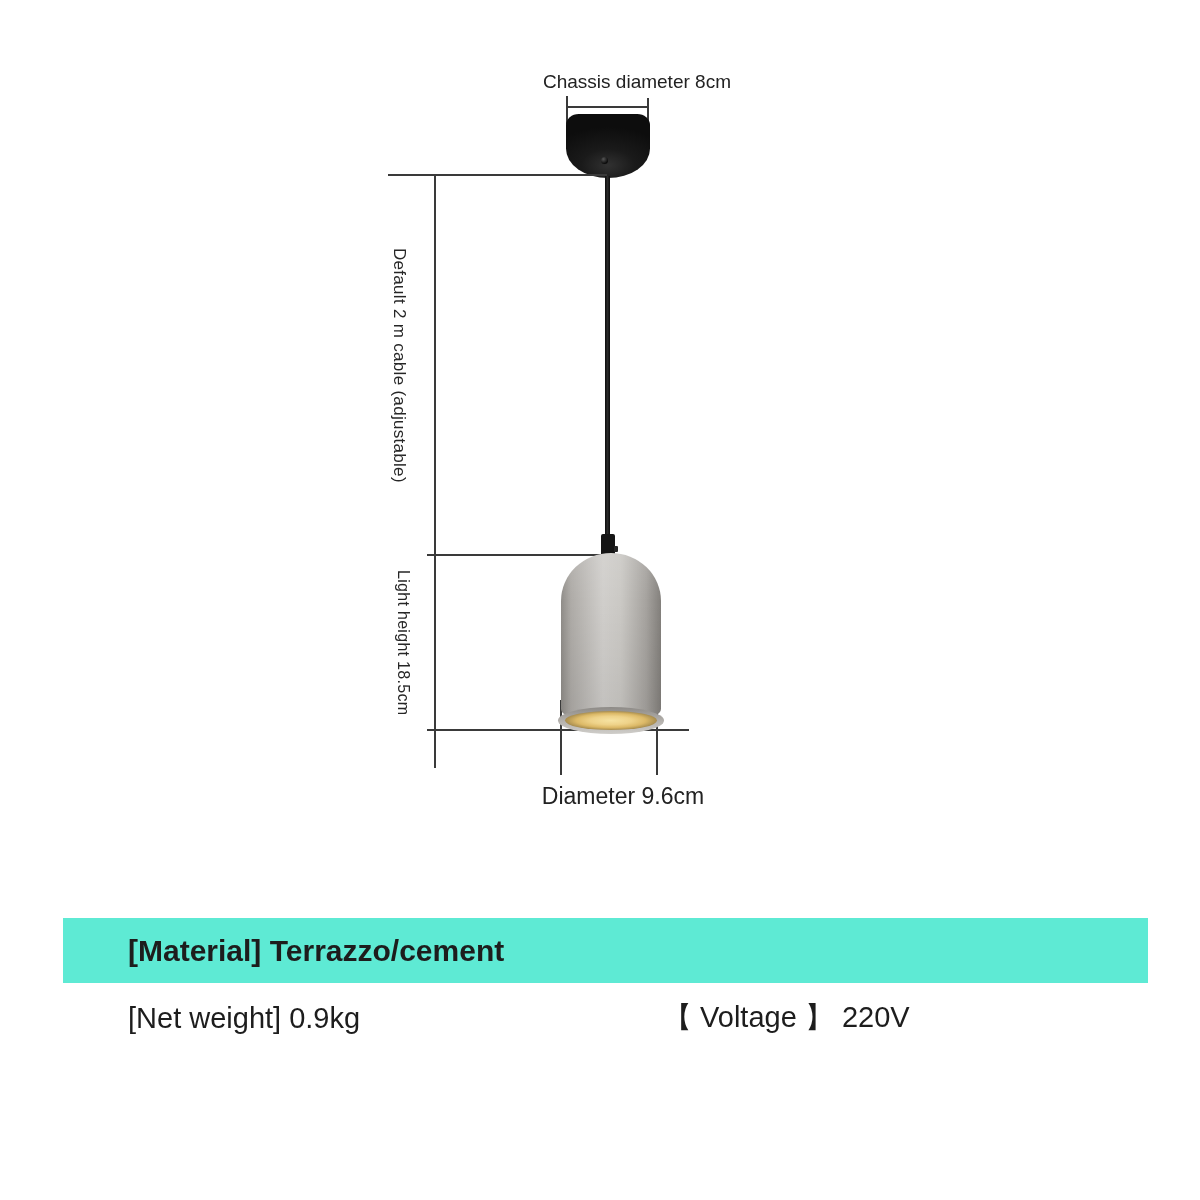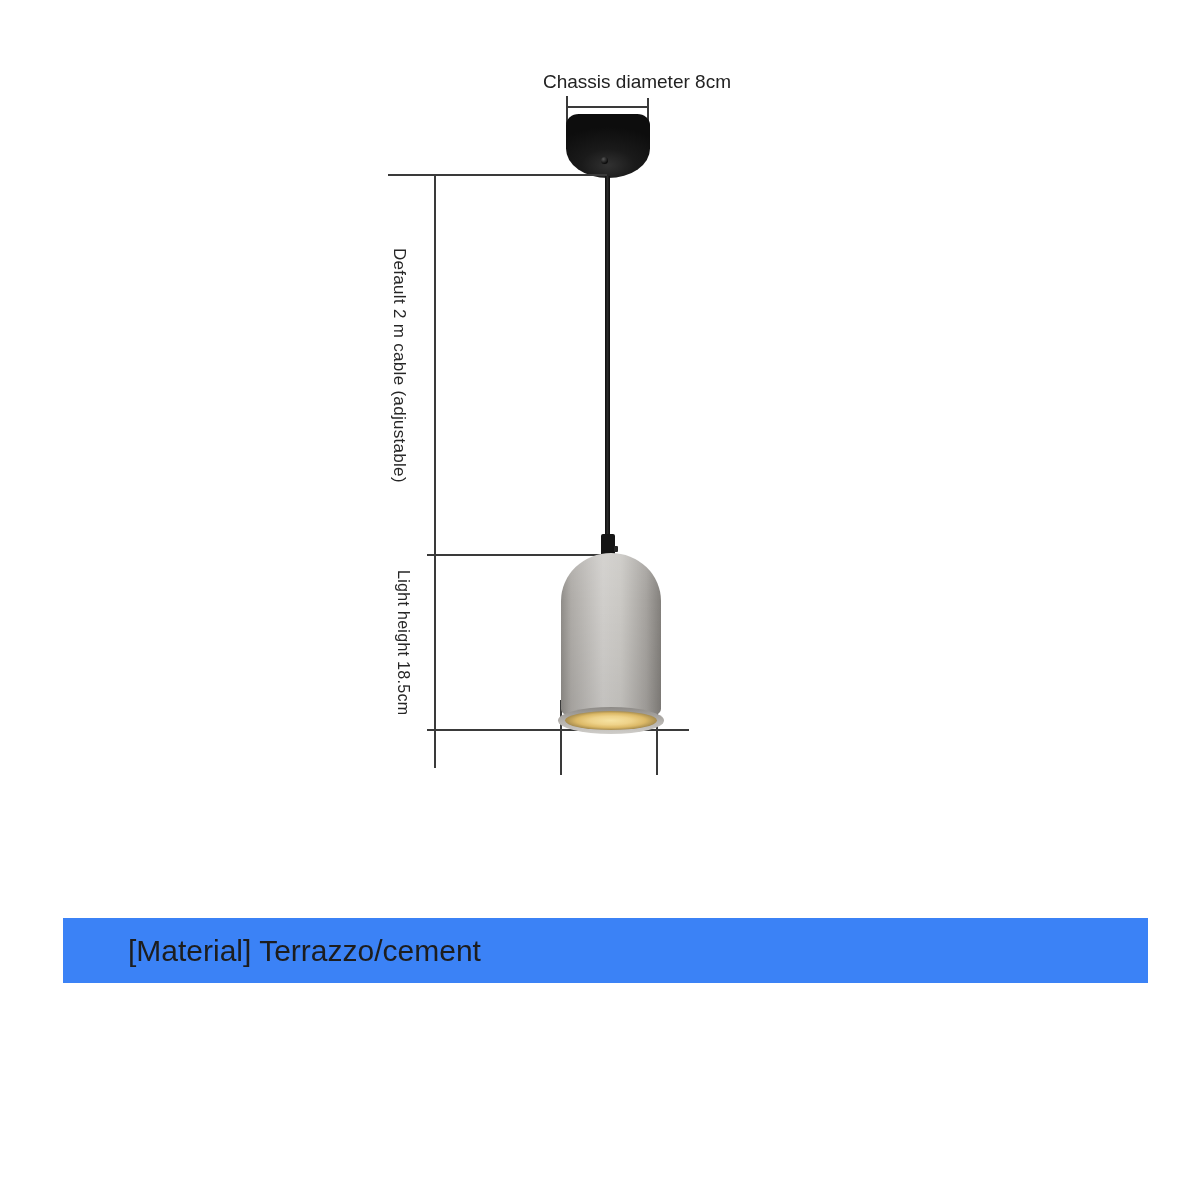--- a/index.html
+++ b/index.html
@@ -44,21 +44,21 @@
     border-radius:50%;
     background:linear-gradient(180deg,#8d8a86 0%,#b6b3af 55%,#cfcdc9 100%);
   }
   .rim-glow{
     border-radius:50%;
     background:radial-gradient(closest-side,#f6e3a2 0%,#eed289 45%,#dcb967 75%,#a78c4e 100%);
   }
   
   .spec-table{left:63px;top:918px;width:1085px;height:282px;}
   .spec-row{position:absolute;left:0;width:100%;box-sizing:border-box;}
-  .row-gray{background:#3b82f6;}
+  .row-gray{background:#5eead4;font-weight:bold;}
   .row-white{background:#ffffff;}
   .row-bordered{border-top:2px solid #4a4a4a;border-bottom:2px solid #4a4a4a;}
   .cell{position:absolute;top:50%;transform:translateY(-50%);white-space:nowrap;color:#1d1d1d;}
   .cell-left{left:65px;}
   .cell-right{left:600px;}
   .fs30{font-size:30px;}
   .fs29{font-size:29px;}
   .fs26{font-size:26px;letter-spacing:-0.4px;}
   .fs27{font-size:27px;}
   .bottom-strip{background:#e4e4e3;border-top:1px solid #c3c8cd;}
@@ -91,21 +91,26 @@
     <span>Default 2 m cable (adjustable)</span>
   </div>
   <div class="abs v-label" style="left:387px;top:556px;width:32px;height:174px;font-size:16px;">
     <span>Light height 18.5cm</span>
   </div>
 
   <div class="abs shade" style="left:561px;top:553px;width:100px;height:162px;"></div>
   <div class="abs rim-outer" style="left:558px;top:707px;width:106px;height:27px;"></div>
   <div class="abs rim-glow" style="left:565px;top:711px;width:92px;height:19px;"></div>
 
+  <div class="abs label label-center" style="left:480px;top:783px;width:286px;font-size:23px;">Diameter 9.6cm</div>
 
   <div class="abs spec-table">
     <div class="spec-row row-gray" style="top:0;height:65px;">
       <span class="cell cell-left fs30">[Material] Terrazzo/cement</span>
+    </div>
+    <div class="spec-row row-white" style="top:65px;height:70px;">
+      <span class="cell cell-left fs29">[Net weight] 0.9kg</span>
+      <span class="cell cell-right fs29">【 Voltage 】 220V</span>
     </div>
     <div class="spec-row bottom-strip" style="top:276px;height:6px;"></div>
   </div>
 
 </div>
 
 </body></html>

